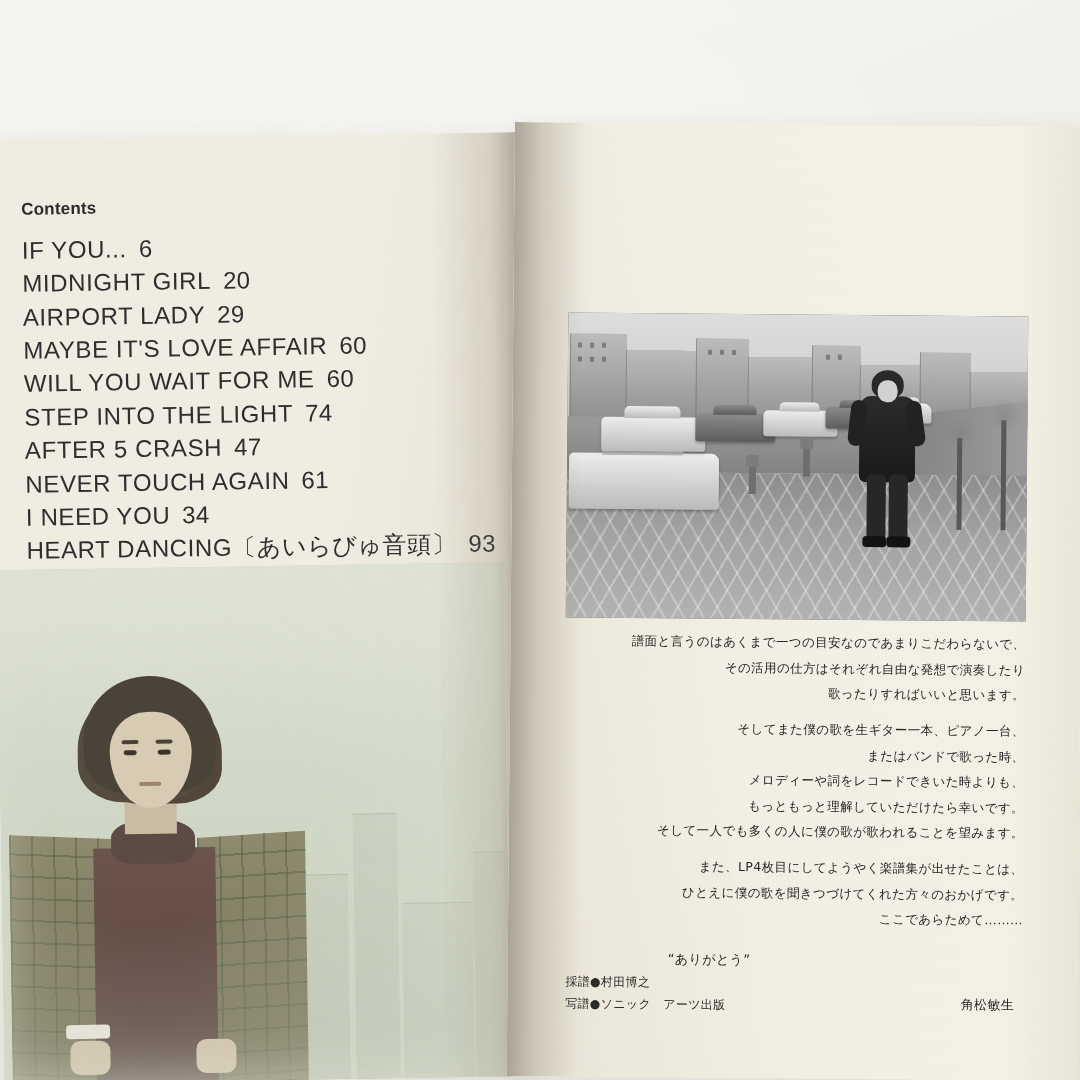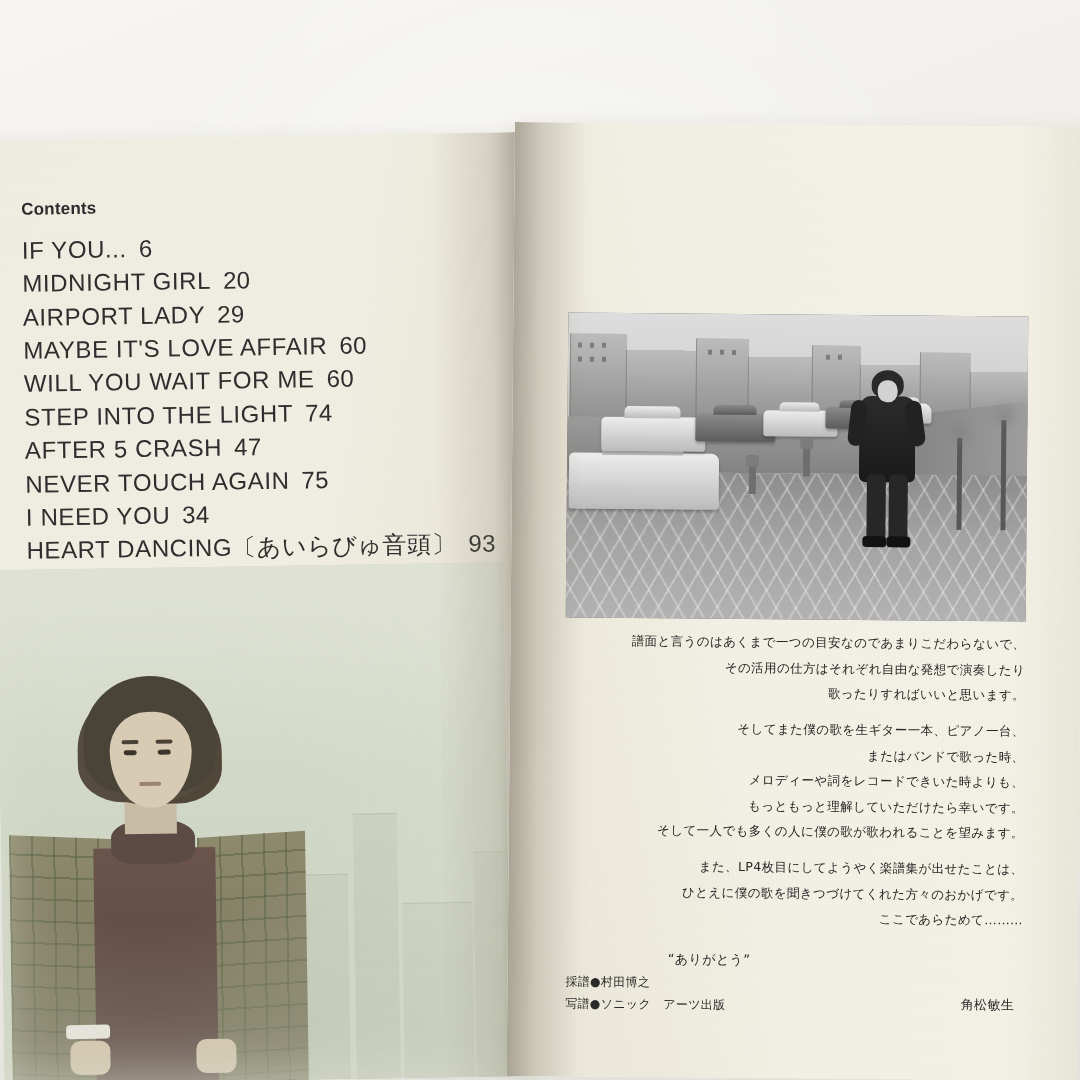--- a/index.html
+++ b/index.html
@@ -455,21 +455,21 @@
           <li class="toc-item">
             <span>WILL YOU WAIT FOR ME</span><span class="pg">60</span>
           </li>
           <li class="toc-item">
             <span>STEP INTO THE LIGHT</span><span class="pg">74</span>
           </li>
           <li class="toc-item">
             <span>AFTER 5 CRASH</span><span class="pg">47</span>
           </li>
           <li class="toc-item">
-            <span>NEVER TOUCH AGAIN</span><span class="pg">75</span>
+            <span>NEVER TOUCH AGAIN</span><span class="pg">61</span>
           </li>
           <li class="toc-item">
             <span>I NEED YOU</span><span class="pg">34</span>
           </li>
           <li class="toc-item">
             <span>HEART DANCING〔あいらびゅ音頭〕</span><span class="pg">93</span>
           </li>
         </ul>
       </div>
 

